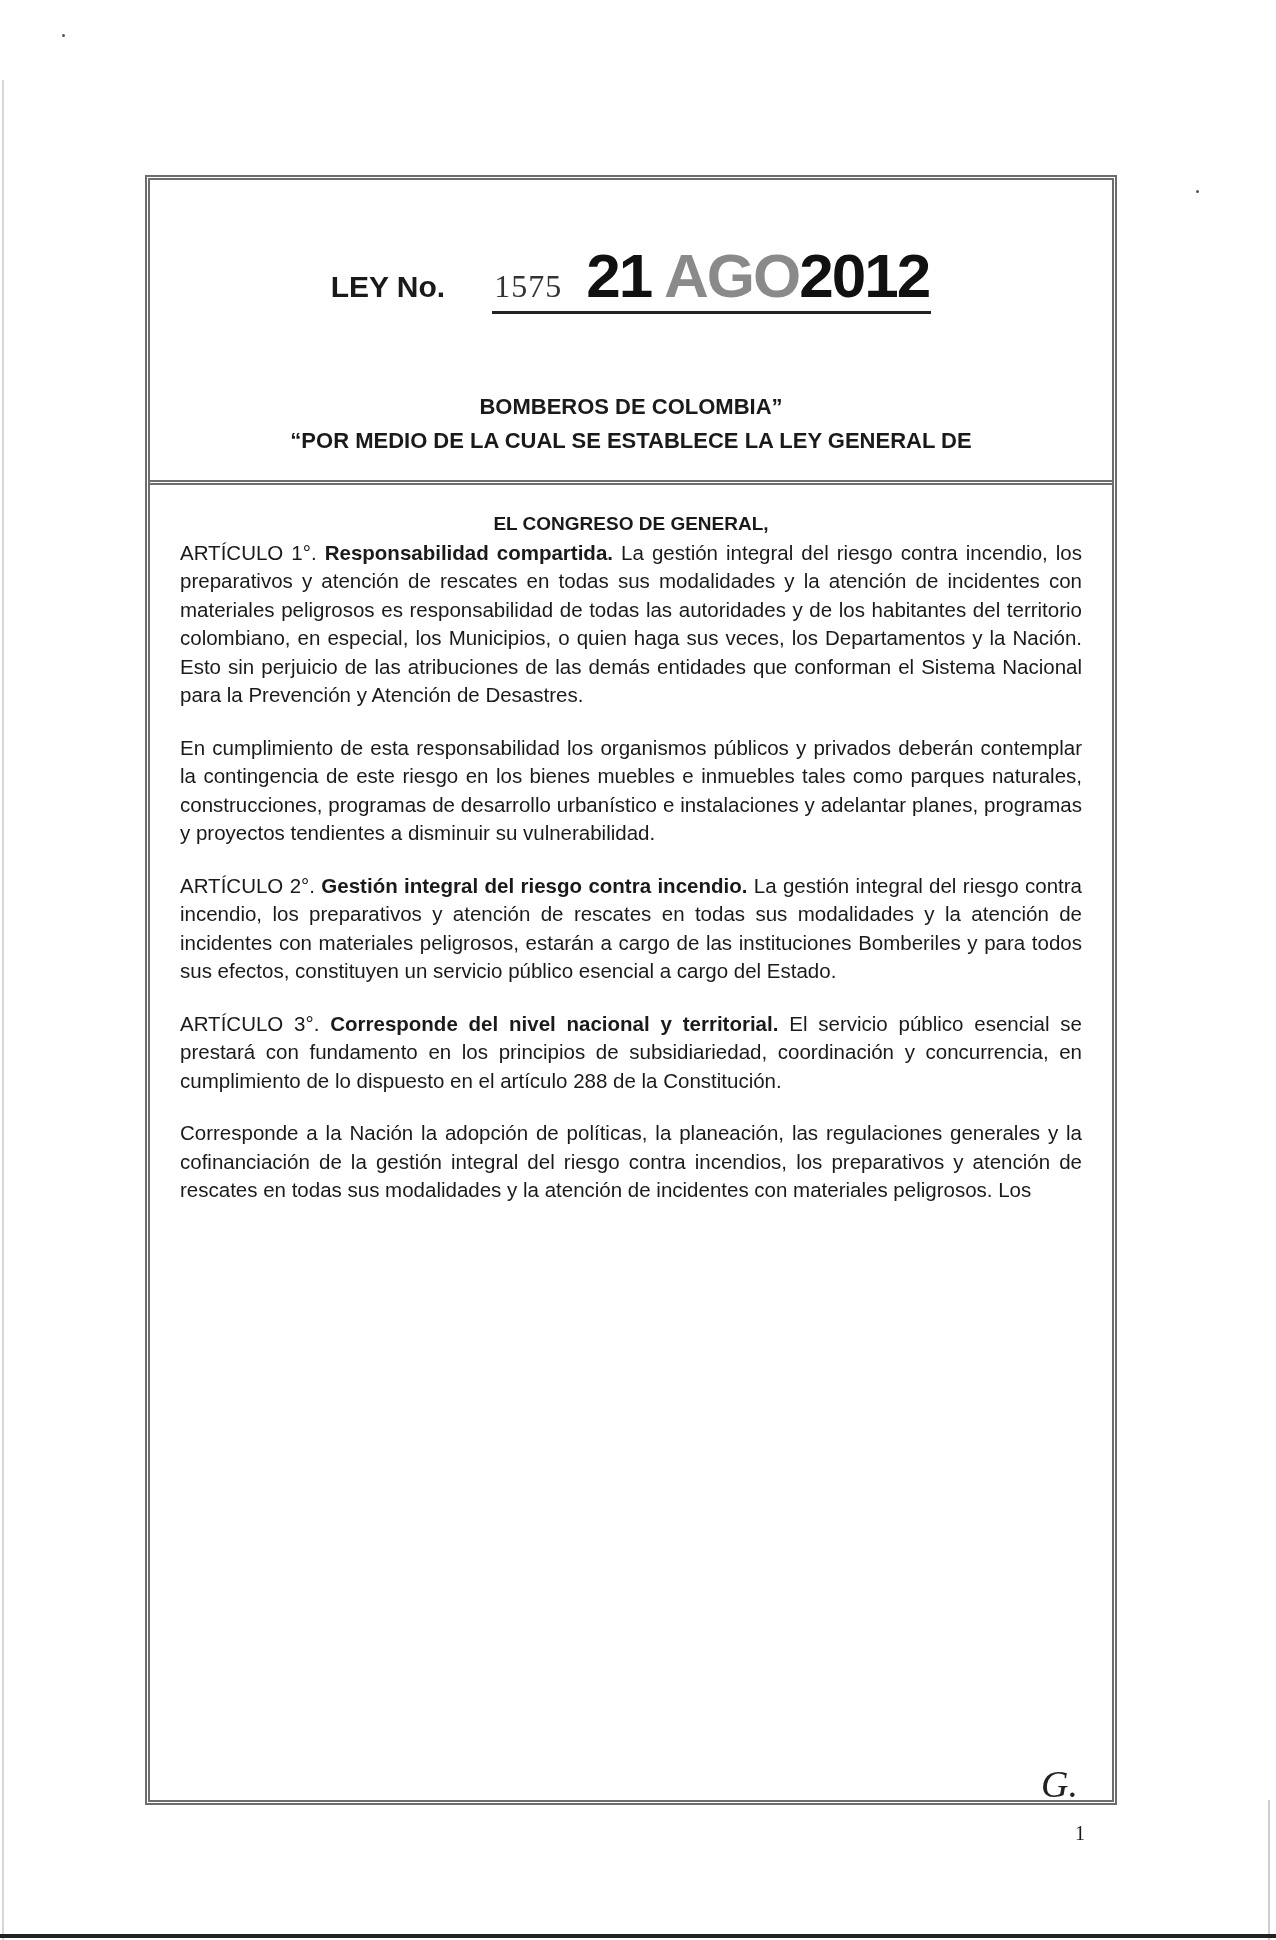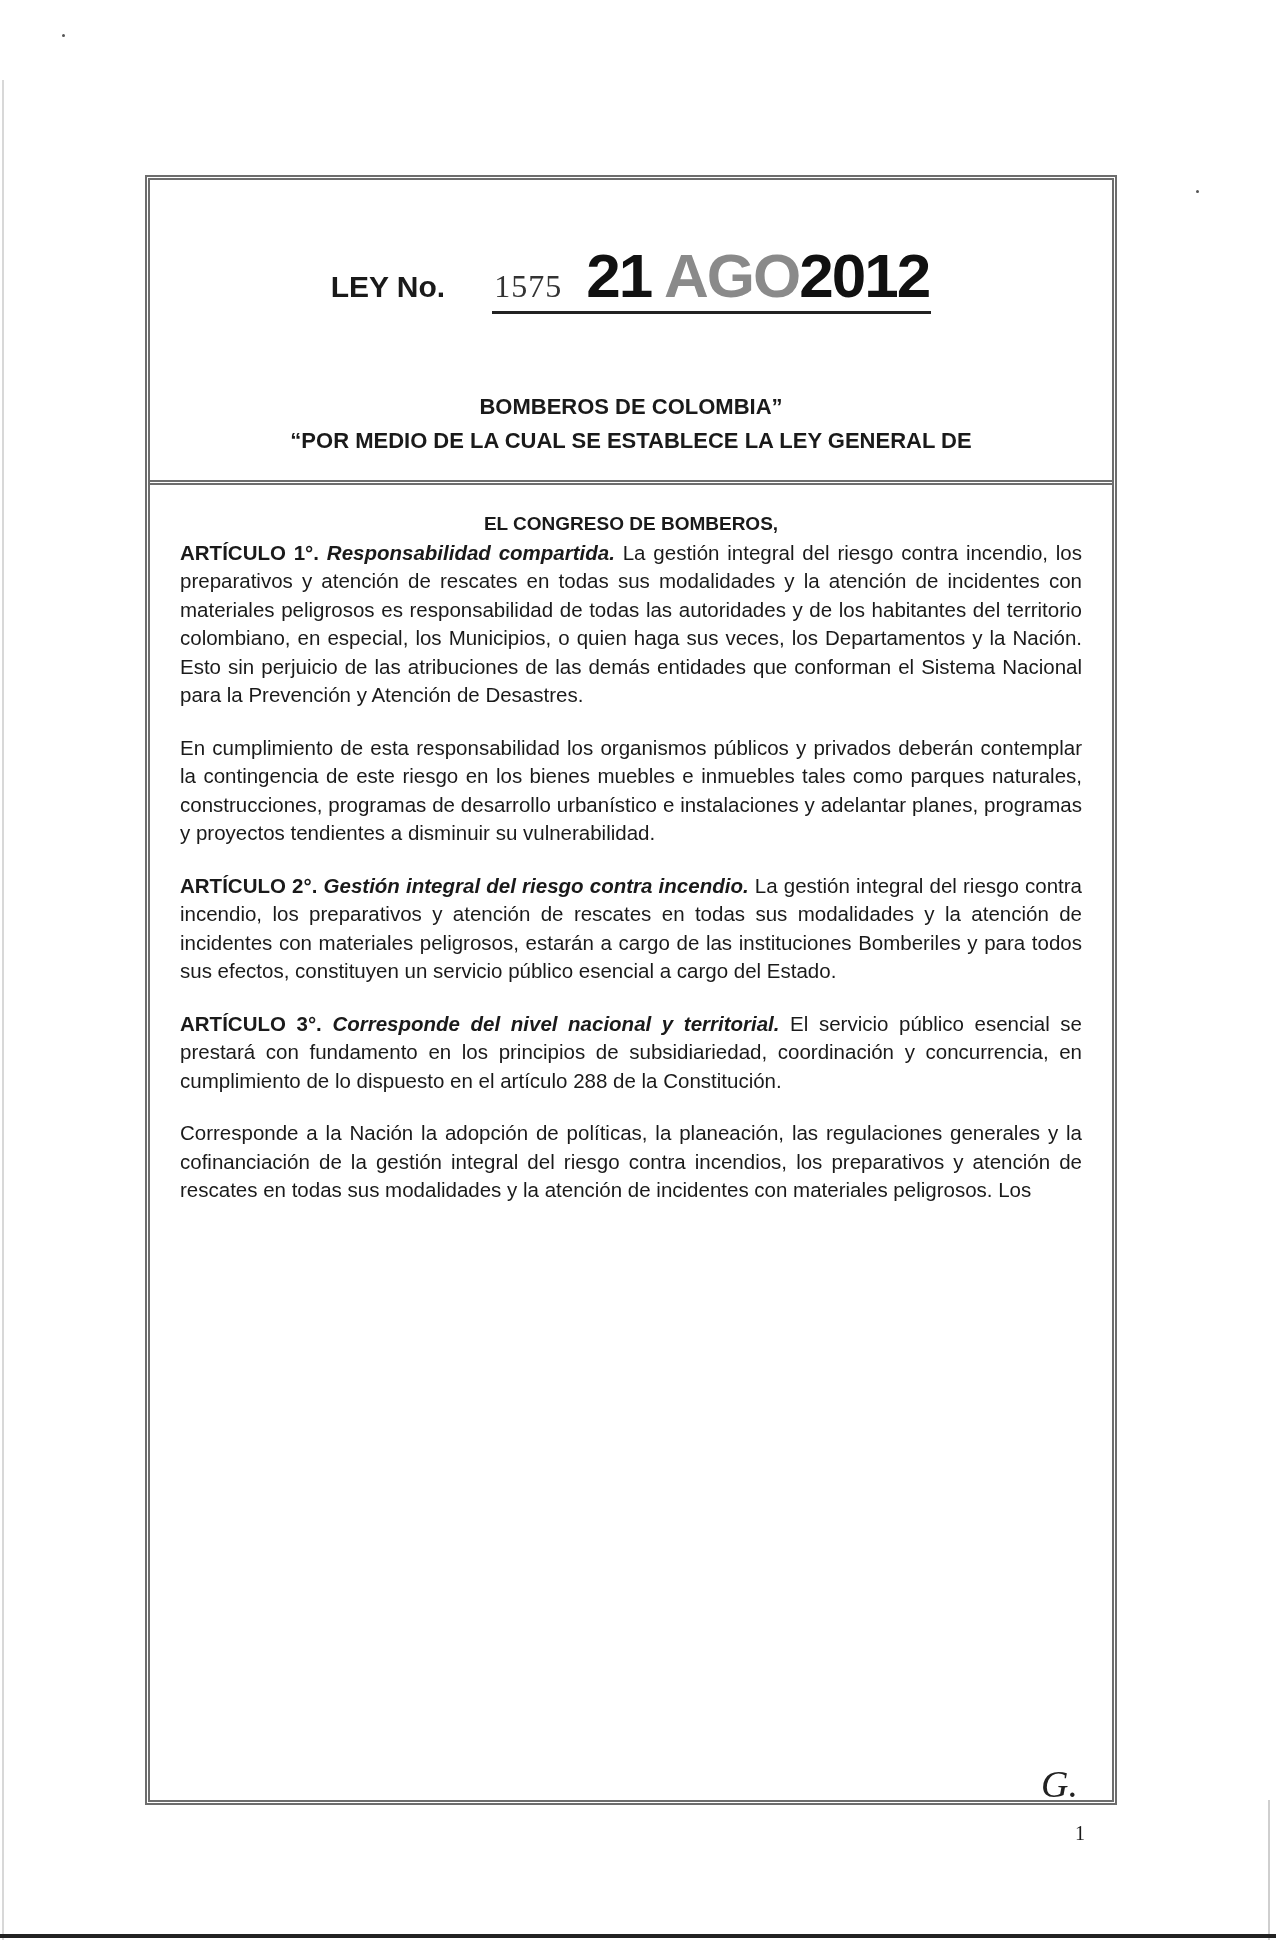--- a/index.html
+++ b/index.html
@@ -18,22 +18,22 @@
   .ley-number { font-family: "Liberation Serif", serif; font-size: 32px; letter-spacing: 1px; margin-right: 24px; color: #333; }
   .ley-date { font-family: "Liberation Sans", sans-serif; font-weight: bold; font-size: 62px; letter-spacing: -2px; color: #111; }
   .ley-date .faded { color: #8a8a8a; }
   .title { position: absolute; left: 40px; right: 40px; top: 210px; text-align: center;
            font-weight: bold; font-size: 22px; line-height: 34px; }
   .body { position: absolute; left: 30px; right: 30px; top: 330px; font-size: 20.5px; line-height: 28.5px; }
   .center { text-align: center; font-weight: bold; font-size: 19px; }
   .congreso { margin-top: 0; }
   .decreta { margin-top: 20px; margin-bottom: 58px; }
   p.para { margin: 0 0 24px 0; text-align: justify; }
-  .art-head { font-weight: bold; }
-  .art-title { font-weight: bold; font-style: italic; }
+  .art-head { font-weight: normal; }
+  .art-title { font-weight: bold; }
   .signature { position: absolute; right: 34px; bottom: -6px; font-family: "Liberation Serif", serif;
                font-size: 38px; font-style: italic; color: #222; }
   .page-number { position: absolute; left: 1075px; top: 1822px; font-family: "Liberation Serif", serif; font-size: 20px; }
   .speck { position: absolute; width: 3px; height: 3px; background: #555; border-radius: 50%; }
 </style>
 </head>
 <body>
 
 <div class="left-edge"></div>
 <div class="right-edge"></div>
@@ -45,21 +45,21 @@
     <div class="ley-line">
       <span class="ley-label">LEY No.</span><span class="ley-underline"><span class="ley-number">1575</span><span class="ley-date"><span>21</span> <span class="faded">AGO</span><span>2012</span></span></span>
     </div>
     <div class="title">
       <div>BOMBEROS DE COLOMBIA”</div>
       <div>“POR MEDIO DE LA CUAL SE ESTABLECE LA LEY GENERAL DE</div>
     </div>
   </div>
 
   <div class="body">
-    <div class="center congreso">EL CONGRESO DE BOMBEROS,</div>
+    <div class="center congreso">EL CONGRESO DE GENERAL,</div>
 
     <p class="para"><span class="art-head">ARTÍCULO 1°.</span> <span class="art-title">Responsabilidad compartida.</span> <span>La gestión integral del riesgo contra incendio, los preparativos y atención de rescates en todas sus modalidades y la atención de incidentes con materiales peligrosos es responsabilidad de todas las autoridades y de los habitantes del territorio colombiano, en especial, los Municipios, o quien haga sus veces, los Departamentos y la Nación. Esto sin perjuicio de las atribuciones de las demás entidades que conforman el Sistema Nacional para la Prevención y Atención de Desastres.</span></p>
     <p class="para">En cumplimiento de esta responsabilidad los organismos públicos y privados deberán contemplar la contingencia de este riesgo en los bienes muebles e inmuebles tales como parques naturales, construcciones, programas de desarrollo urbanístico e instalaciones y adelantar planes, programas y proyectos tendientes a disminuir su vulnerabilidad.</p>
 
     <p class="para"><span class="art-head">ARTÍCULO 2°.</span> <span class="art-title">Gestión integral del riesgo contra incendio.</span> <span>La gestión integral del riesgo contra incendio, los preparativos y atención de rescates en todas sus modalidades y la atención de incidentes con materiales peligrosos, estarán a cargo de las instituciones Bomberiles y para todos sus efectos, constituyen un servicio público esencial a cargo del Estado.</span></p>
 
     <p class="para"><span class="art-head">ARTÍCULO 3°.</span> <span class="art-title">Corresponde del nivel nacional y territorial.</span> <span>El servicio público esencial se prestará con fundamento en los principios de subsidiariedad, coordinación y concurrencia, en cumplimiento de lo dispuesto en el artículo 288 de la Constitución.</span></p>
     <p class="para">Corresponde a la Nación la adopción de políticas, la planeación, las regulaciones generales y la cofinanciación de la gestión integral del riesgo contra incendios, los preparativos y atención de rescates en todas sus modalidades y la atención de incidentes con materiales peligrosos. Los</p>
   </div>
 

